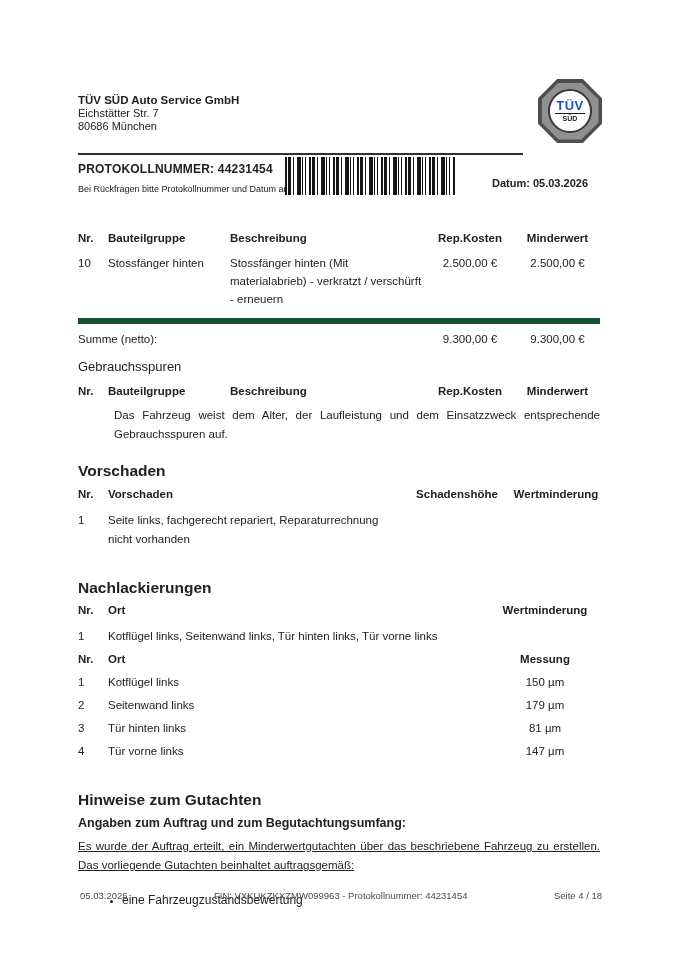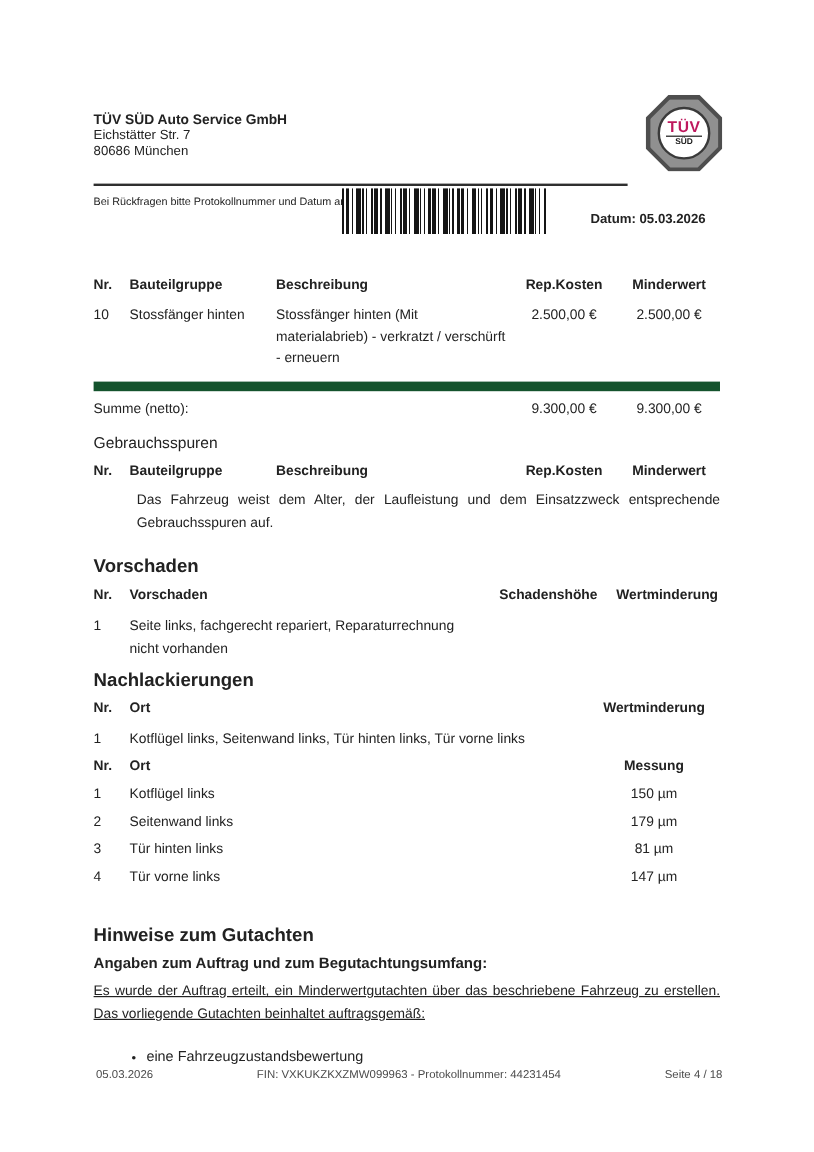--- a/index.html
+++ b/index.html
@@ -15,21 +15,21 @@
   .addr .co { font-weight:bold; font-size:11.5px; }
 
   .logo { position:absolute; left:538px; top:79px; width:64px; height:64px; }
   .oct  { clip-path:polygon(30% 0%,70% 0%,100% 30%,100% 70%,70% 100%,30% 100%,0% 70%,0% 30%); }
   .oct-outer { width:64px; height:64px; background:#4e4e4e; display:flex; align-items:center; justify-content:center; }
   .oct-mid   { width:57px; height:57px; background:#909090; display:flex; align-items:center; justify-content:center; }
   .logo-circle {
     width:44px; height:44px; background:#fff; border-radius:50%; border:2px solid #3a3a3a;
     box-sizing:border-box; display:flex; flex-direction:column; align-items:center; justify-content:center;
   }
-  .logo-tuv { font-weight:bold; font-size:13px; line-height:13px; letter-spacing:0.5px; color:#be185d; border-bottom:1.5px solid #1a1a1a; padding:0 1px 1px; }
+  .logo-tuv { font-weight:bold; font-size:13px; line-height:13px; letter-spacing:0.5px; color:#1d4ed8; border-bottom:1.5px solid #1a1a1a; padding:0 1px 1px; }
   .logo-sud { font-weight:bold; font-size:7px; line-height:8px; color:#1a1a1a; margin-top:1px; }
 
   
   .protocol { position:relative; margin-top:20px; height:60px; }
   .protocol-rule { width:445px; border-top:2px solid #2f2f2f; }
   .protocol-num { margin-top:7px; font-size:12px; font-weight:bold; letter-spacing:0.2px; }
   .protocol-note { margin-top:8px; font-size:9px; }
   .barcode {
     position:absolute; left:207px; top:4px; width:170px; height:38px;
     background:repeating-linear-gradient(90deg,
@@ -42,36 +42,36 @@
   
   .grid5 { display:grid; grid-template-columns:30px 122px 1fr 90px 85px; }
   .grid4 { display:grid; grid-template-columns:30px 1fr 110px 88px; }
   .grid3 { display:grid; grid-template-columns:30px 1fr 110px; }
   .thead { font-weight:bold; font-size:11.5px; line-height:15px; }
   .cell-r { text-align:center; }
   .trow { font-size:11.5px; line-height:18px; }
   .damage-head { margin-top:18px; }
   .damage-row { margin-top:8px; }
   .damage-row .desc { max-width:260px; }
-  .sum-row { margin-top:10px; border-top:8px solid #14532d; padding-top:9px; font-size:11.5px;
+  .sum-row { margin-top:10px; border-top:6px solid #14532d; padding-top:9px; font-size:11.5px;
              display:grid; grid-template-columns:1fr 90px 85px; }
 
   .sec-title-sm { margin-top:14px; font-weight:normal; font-size:13px; line-height:16px; }
   .sec-title { font-weight:bold; font-size:15.5px; line-height:19px; }
   .para { font-size:11.5px; line-height:19px; text-align:justify; }
 
   .geb-head { margin-top:9px; }
   .geb-text { margin-top:7px;margin-left:36px; }
 
   .vs-title { margin-top:17px; }
   .vs-head { margin-top:7px; }
   .vs-row { margin-top:9px; }
   .vs-row .desc { max-width:335px; line-height:19px; }
 
-  .nl-title { margin-top:7px; }
+  .nl-title { margin-top:29px; }
   .nl-head { margin-top:6px; }
   .nl-row { margin-top:9px; }
 
   .ls-title { margin-top:15px; }
   .ls-head { margin-top:7px; }
   .ls-row { margin-top:8px; line-height:15px; }
 
   .hz-title { margin-top:31px; }
   .hz-sub { margin-top:6px; font-weight:bold; font-size:12.5px; line-height:16px; }
   .hz-para { margin-top:6px;text-decoration:underline; }
@@ -100,20 +100,21 @@
   <div class="content">
 
     <div class="addr">
       <div class="co">TÜV SÜD Auto Service GmbH</div>
       <div>Eichstätter Str. 7</div>
       <div>80686 München</div>
     </div>
 
     <div class="protocol">
       <div class="protocol-rule"></div>
+      <div class="protocol-num">PROTOKOLLNUMMER: 44231454</div>
       <div class="protocol-note">Bei Rückfragen bitte Protokollnummer und Datum angeben</div>
       <div class="barcode"></div>
       <div class="protocol-date">Datum: 05.03.2026</div>
     </div>
 
     <div class="grid5 thead damage-head">
       <span>Nr.</span>
       <span>Bauteilgruppe</span>
       <span>Beschreibung</span>
       <span class="cell-r">Rep.Kosten</span>

